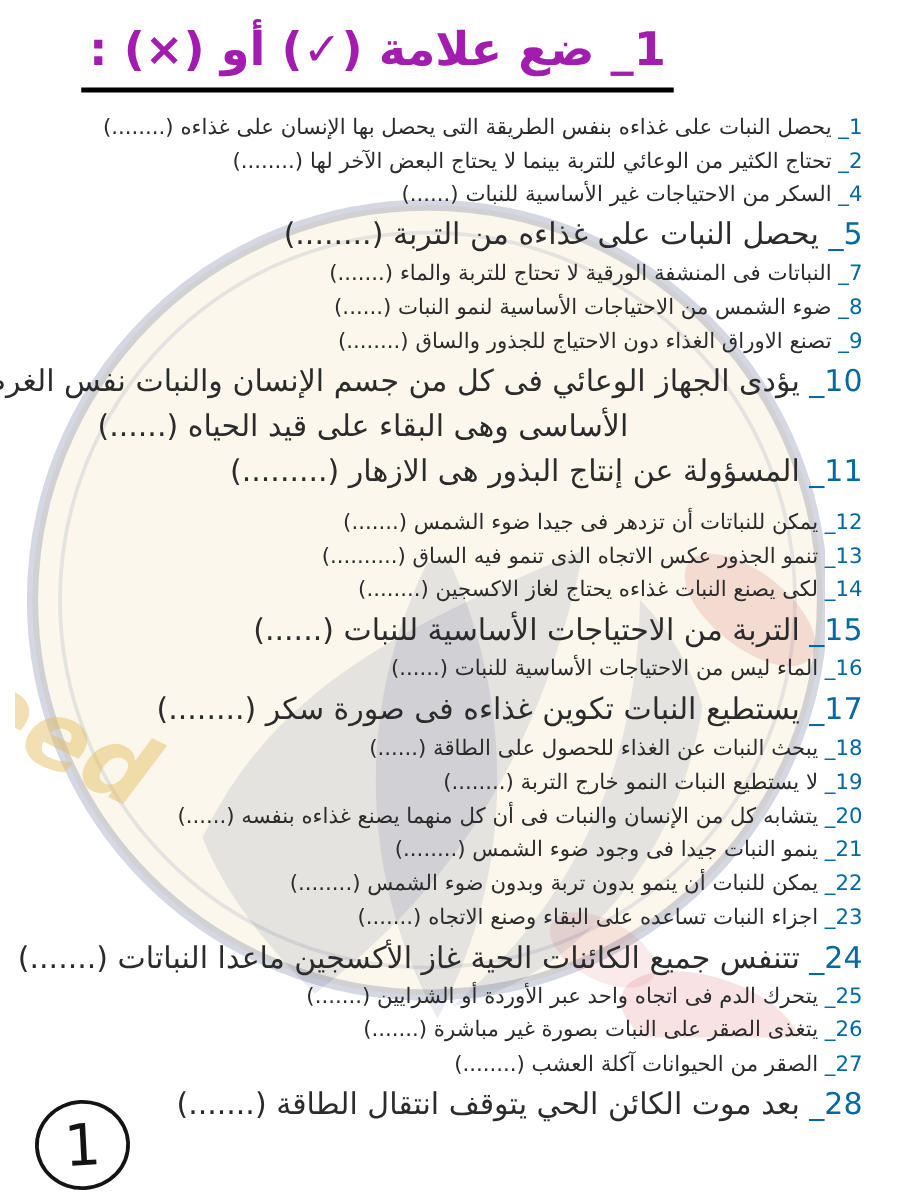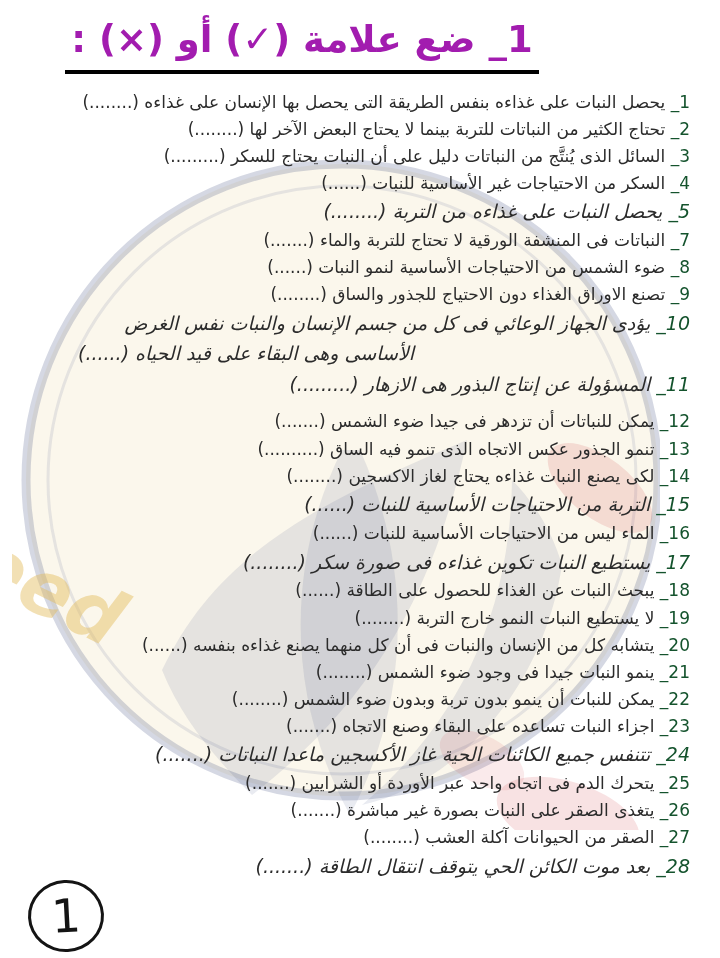--- a/index.html
+++ b/index.html
@@ -44,24 +44,24 @@
     direction:rtl;
     text-align:right;
   }
   ul.questions li{
     line-height:1.18;
     color:#2b2b2b;
     white-space:nowrap;
   }
   li.md{font-size:17px;padding:3.5px 0;}
   li.sm{font-size:13.5px;padding:3px 0;color:#3a3a3a;}
-  li.lg{font-size:19px;padding:4px 0;color:#222;font-style:italic;}
+  li.lg{font-size:24px;padding:4px 0;color:#222;}
   li.center{text-align:left;padding-left:60px;}
   li.gap{margin-top:9px;}
-  .qnum{color:#14532d;text-align:center;}
+  .qnum{color:#0369a1;text-align:center;}
   .qblank{letter-spacing:0.5px;}
   
   .page-badge{
     position:absolute;
     left:28px;bottom:6px;
     width:70px;height:66px;
     border:3px solid #141414;
     border-radius:50%;
     display:flex;align-items:center;justify-content:center;
     font-size:46px;
@@ -100,22 +100,21 @@
   <text transform="translate(96 498) rotate(26)" font-family="DejaVu Sans, sans-serif" font-size="76" font-weight="bold" font-style="italic" fill="#e3ba58" fill-opacity="0.45">Gamal ALSaeed</text>
 </svg>
 
 <div class="content">
   <div class="title-row">
     <span class="title">1_ ضع علامة (✓) أو (×) :</span>
   </div>
 
   <ul class="questions" id="qlist">
       <li class="md"><span class="qnum">1_</span> <span class="qtext">يحصل النبات على غذاءه بنفس الطريقة التى يحصل بها الإنسان على غذاءه</span> <span class="qblank">(........)</span></li>
-      <li class="md"><span class="qnum">2_</span> <span class="qtext">تحتاج الكثير من النباتات للتربة بينما لا يحتاج البعض الآخر لها</span> <span class="qblank">(........)</span></li>
-      <li class="md"><span class="qnum">3_</span> <span class="qtext">السائل الذى يُنتَّج من النباتات دليل على أن النبات يحتاج للسكر</span> <span class="qblank">(.........)</span></li>
+      <li class="md"><span class="qnum">2_</span> <span class="qtext">تحتاج الكثير من الوعائي للتربة بينما لا يحتاج البعض الآخر لها</span> <span class="qblank">(........)</span></li>
       <li class="md"><span class="qnum">4_</span> <span class="qtext">السكر من الاحتياجات غير الأساسية للنبات</span> <span class="qblank">(......)</span></li>
       <li class="lg"><span class="qnum">5_</span> <span class="qtext">يحصل النبات على غذاءه من التربة</span> <span class="qblank">(........)</span></li>
       <li class="md"><span class="qnum">7_</span> <span class="qtext">النباتات فى المنشفة الورقية لا تحتاج للتربة والماء</span> <span class="qblank">(.......)</span></li>
       <li class="md"><span class="qnum">8_</span> <span class="qtext">ضوء الشمس من الاحتياجات الأساسية لنمو النبات</span> <span class="qblank">(......)</span></li>
       <li class="md"><span class="qnum">9_</span> <span class="qtext">تصنع الاوراق الغذاء دون الاحتياج للجذور والساق</span> <span class="qblank">(........)</span></li>
       <li class="lg"><span class="qnum">10_</span> <span class="qtext">يؤدى الجهاز الوعائي فى كل من جسم الإنسان والنبات نفس الغرض</span> <span class="qblank"></span></li>
       <li class="lg center"><span class="qnum"></span> <span class="qtext">الأساسى وهى البقاء على قيد الحياه</span> <span class="qblank">(......)</span></li>
       <li class="lg"><span class="qnum">11_</span> <span class="qtext">المسؤولة عن إنتاج البذور هى الازهار</span> <span class="qblank">(.........)</span></li>
       <li class="md gap"><span class="qnum">12_</span> <span class="qtext">يمكن للنباتات أن تزدهر فى جيدا ضوء الشمس</span> <span class="qblank">(.......)</span></li>
       <li class="md"><span class="qnum">13_</span> <span class="qtext">تنمو الجذور عكس الاتجاه الذى تنمو فيه الساق</span> <span class="qblank">(..........)</span></li>

